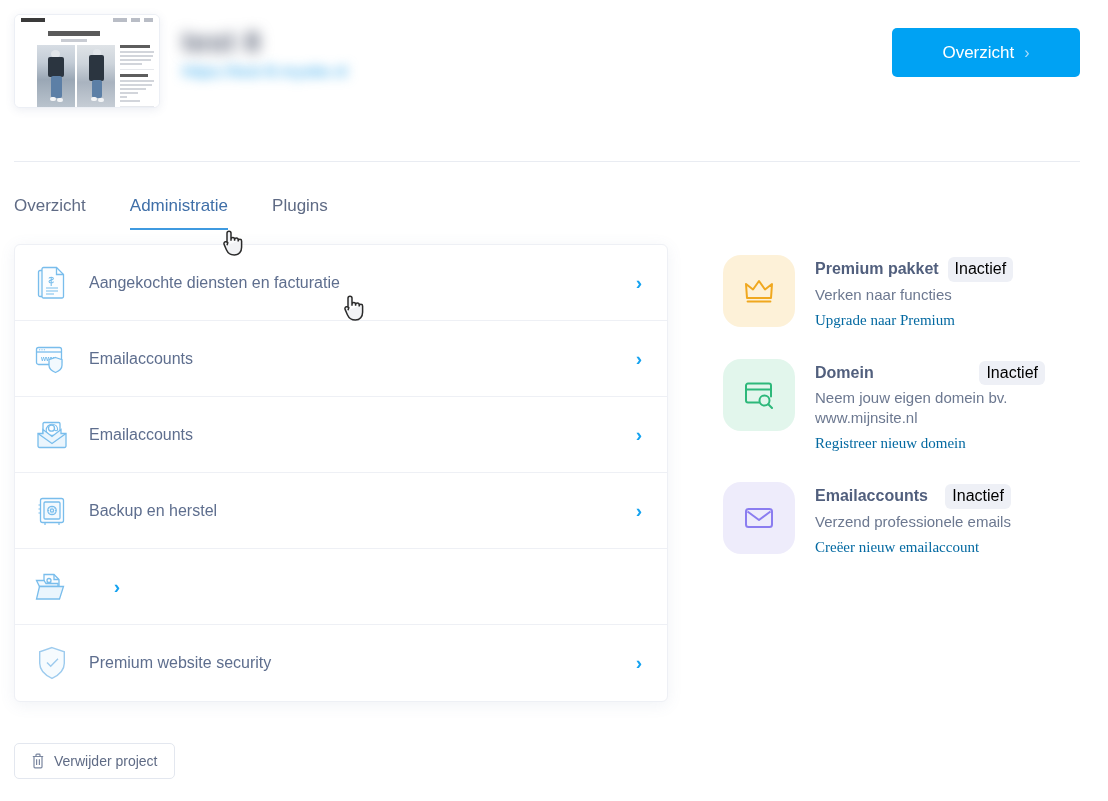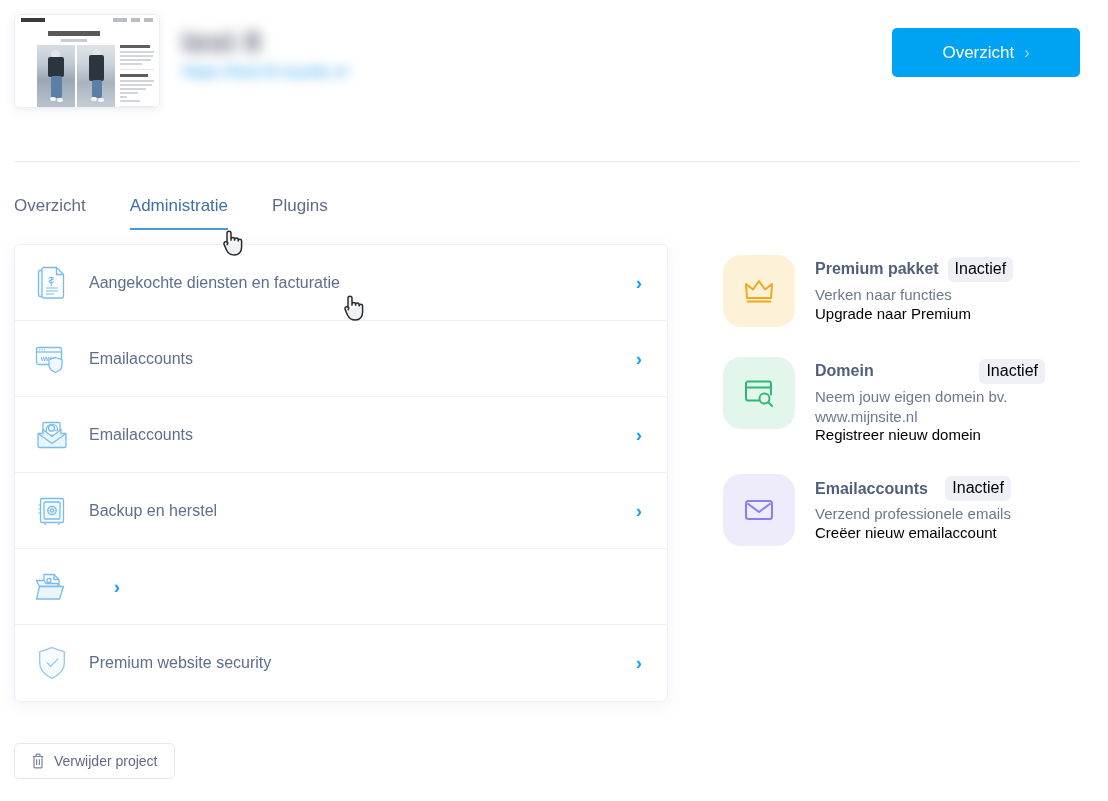--- a/index.html
+++ b/index.html
@@ -112,22 +112,22 @@
   }
   .promo-body { padding-top:2px; }
   .promo-head { display:flex; align-items:center; gap:9px;justify-content:space-between; }
   .promo-title { font-size:16px; font-weight:700; color:#515f7d; }
   .badge {
     font-size:16px; color:#000000; background:#eef0f6;
     border-radius:6px; padding:2px 7px; line-height:1.3;
   }
   .promo-desc { font-size:15px; color:#6c7890; margin-top:3px; line-height:1.32; max-width:230px; }
   .promo-link {
-    display:inline-block; font-size:15px;
-    color:#000000; text-decoration:none; cursor:pointer;
+    display:inline-block; margin-top:7px; font-size:15px;
+    color:#0369a1; text-decoration:none; cursor:pointer;font-family:Liberation Serif, serif;
   }
 
   
   .btn-delete {
     position:absolute; left:14px; top:743px;
     height:36px; padding:0 16px; border-radius:5px;
     background:#fff; border:1px solid #e3e7ef; cursor:pointer;
     display:flex; align-items:center; gap:9px;
     color:#5f6b85; font-size:14px;
     font-family:"Liberation Sans", sans-serif;

